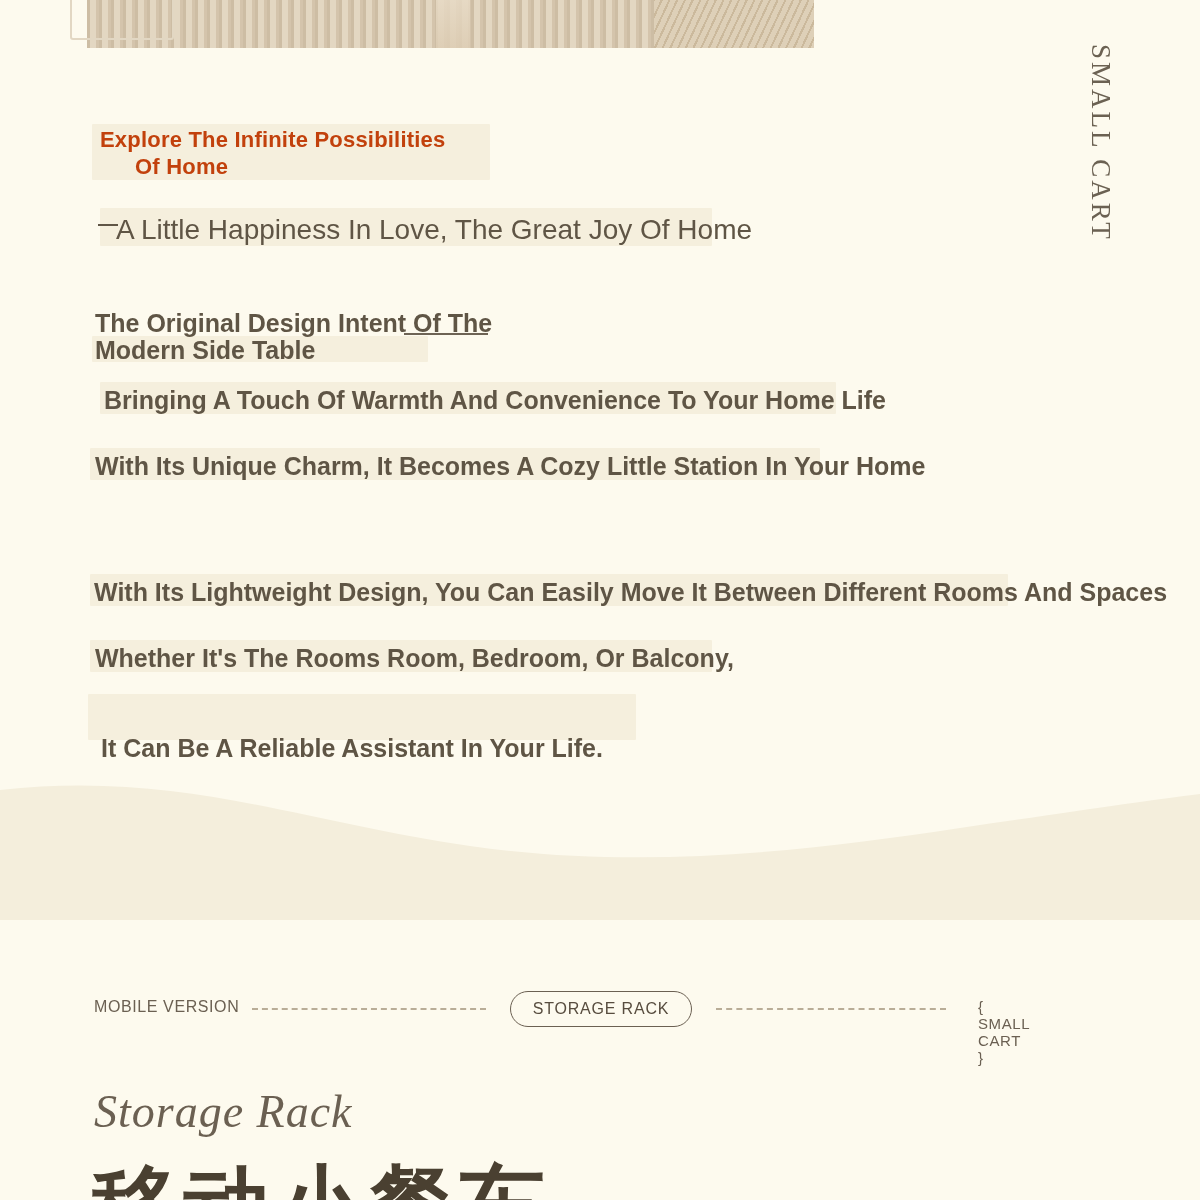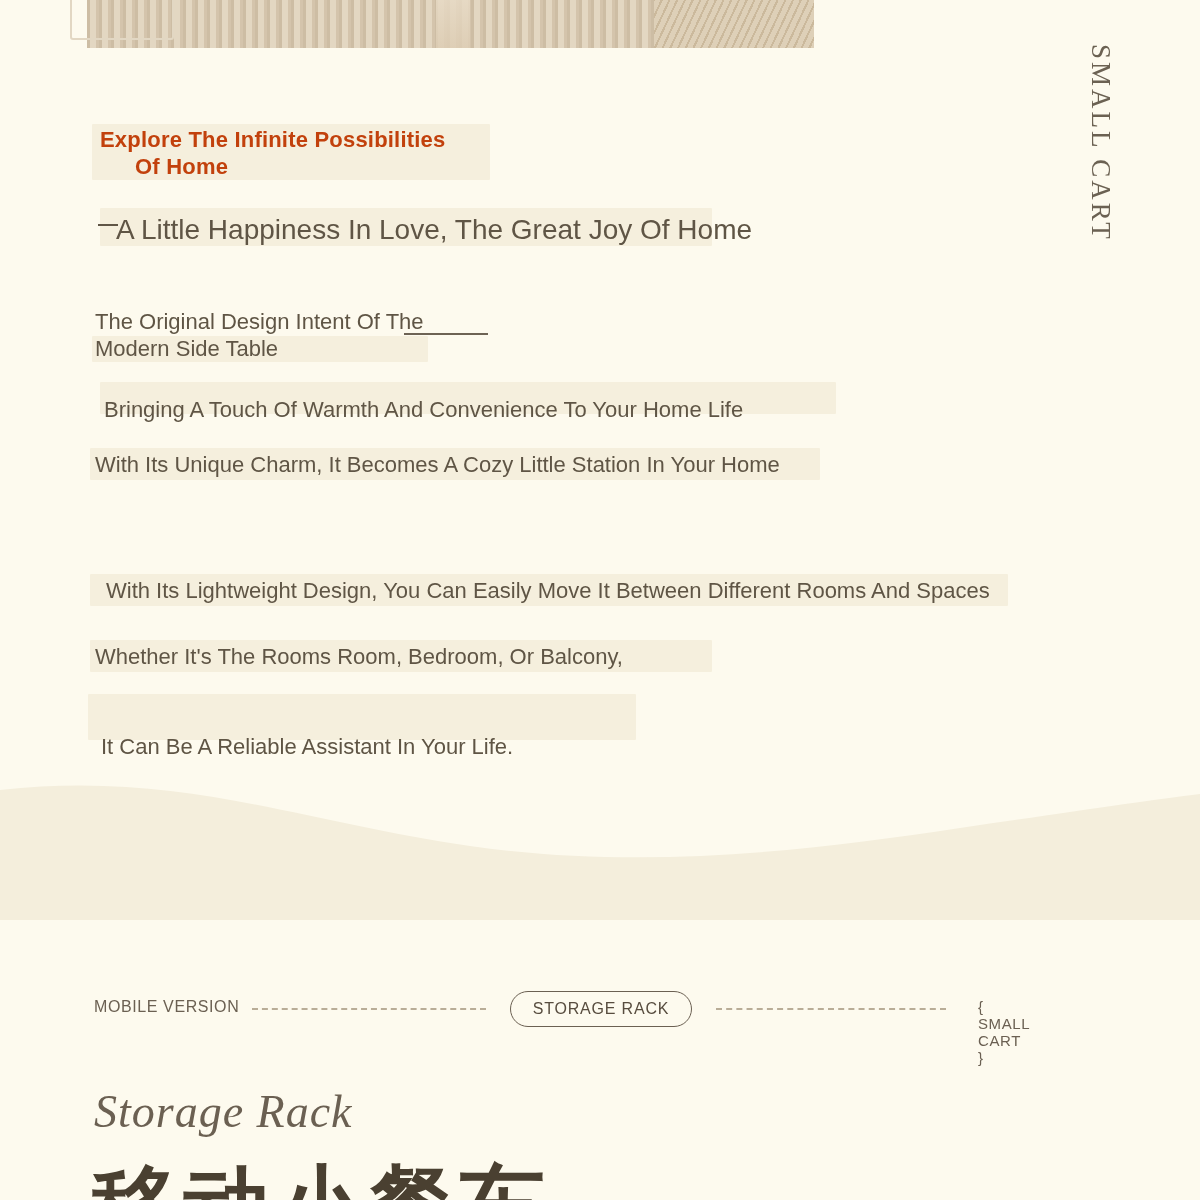--- a/index.html
+++ b/index.html
@@ -100,23 +100,23 @@
     color: #c2410c;
     letter-spacing: .2px;
     text-align: center;
   }
   .t-sub {
     font-size: 28px;
     color: #5f5545;
     font-weight: 400;
   }
   .t-body-lg {
-    font-size: 22px;
+    font-size: 25px;
     color: #5f5545;
-    font-weight: 400;
+    font-weight: 700;
   }
 
   .dash-mark {
     position: absolute;
     left: 98px;
     top: 224px;
     width: 20px;
     height: 2px;
     background: #5f5545;
   }
@@ -233,27 +233,27 @@
 <div class="hl" style="left:100px; top:208px; width:612px; height:38px;"></div>
 <div class="dash-mark"></div>
 <div class="line t-sub" style="left:116px; top:212px;">A Little Happiness In Love, The Great Joy Of Home</div>
 
 <div class="hl" style="left:92px; top:336px; width:336px; height:26px;"></div>
 <div class="underline-mark"></div>
 <div class="line t-body-lg" style="left:95px; top:308px;">The Original Design Intent Of The</div>
 <div class="line t-body-lg" style="left:95px; top:335px;text-align:right;">Modern Side Table</div>
 
 <div class="hl" style="left:100px; top:382px; width:736px; height:32px;"></div>
-<div class="line t-body-lg" style="left:104px; top:396px;">Bringing A Touch Of Warmth And Convenience To Your Home Life</div>
+<div class="line t-body-lg" style="left:104px; top:385px;">Bringing A Touch Of Warmth And Convenience To Your Home Life</div>
 
 <div class="hl" style="left:90px; top:448px; width:730px; height:32px;"></div>
 <div class="line t-body-lg" style="left:95px; top:451px;text-align:right;">With Its Unique Charm, It Becomes A Cozy Little Station In Your Home</div>
 
 <div class="hl" style="left:90px; top:574px; width:918px; height:32px;"></div>
-<div class="line t-body-lg" style="left:106px; top:577px;">With Its Lightweight Design, You Can Easily Move It Between Different Rooms And Spaces</div>
+<div class="line t-body-lg" style="left:94px; top:577px;">With Its Lightweight Design, You Can Easily Move It Between Different Rooms And Spaces</div>
 
 <div class="hl" style="left:90px; top:640px; width:622px; height:32px;"></div>
 <div class="line t-body-lg" style="left:95px; top:643px;">Whether It's The Rooms Room, Bedroom, Or Balcony,</div>
 
 <div class="hl" style="left:88px; top:694px; width:548px; height:46px;"></div>
 <div class="line t-body-lg" style="left:101px; top:733px;">It Can Be A Reliable Assistant In Your Life.</div>
 
 <svg class="wave" viewBox="0 0 1200 160" preserveAspectRatio="none">
   <path d="M0,30 C180,10 300,62 470,86 C640,110 800,92 960,68 C1070,52 1150,40 1200,34 L1200,160 L0,160 Z" fill="#f4eedc"></path>
 </svg>

